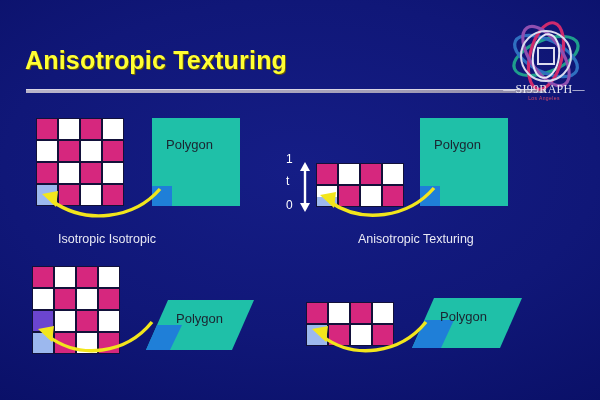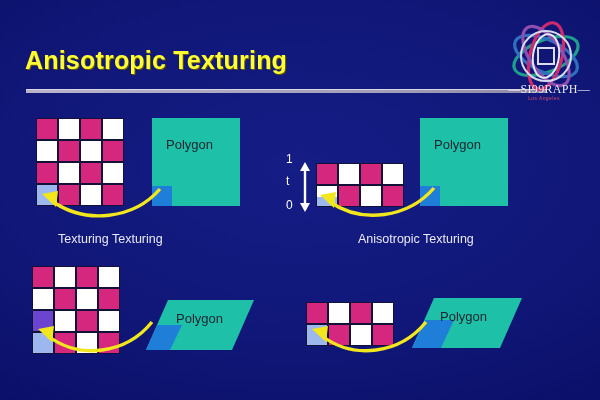--- a/index.html
+++ b/index.html
@@ -24,21 +24,21 @@
   }
   #divider{
     position:absolute;left:26px;top:89px;width:520px;height:3px;
     background:linear-gradient(to right,#b9b4c9 0%,#a49fb8 70%,#8d88a6 100%);
     border-top:1px solid #d9d5e4;
   }
 
   
   #sig{position:absolute;right:8px;top:12px;width:92px;height:92px;}
   #sigtext{
-    position:absolute;right:10px;top:82px;width:92px;text-align:right;
+    position:absolute;right:10px;top:82px;width:92px;text-align:center;
     color:#e8e8f2;font-family:"Liberation Serif", serif;font-size:12px;
     letter-spacing:.3px;white-space:nowrap;
   }
   #sigsub{
     position:absolute;right:10px;top:95px;width:92px;text-align:center;
     color:#d4486a;font-size:5px;letter-spacing:.4px;white-space:nowrap;
   }
 
   
   .tex{position:absolute;}
@@ -112,21 +112,21 @@
 
   <div class="poly-sq" style="left:152px;top:118px;width:88px;height:88px;"></div>
   <div class="blue-sq" style="left:152px;top:186px;width:20px;height:20px;"></div>
   <div class="poly-label" style="left:166px;top:137px;">Polygon</div>
 
   <svg style="position:absolute;left:34px;top:185px;" width="130" height="40">
     <path d="M126,4 C100,34 52,40 18,16" fill="none" stroke="#f2e61c" stroke-width="3.4"></path>
     <path d="M22,22 L8,9 L24,6 Z" fill="#f2e61c"></path>
   </svg>
 
-  <div class="caption" style="left:58px;top:232px;">Texturing Texturing</div>
+  <div class="caption" style="left:58px;top:232px;">Isotropic Isotropic</div>
 
   <div class="axis-num" style="left:286px;top:152px;">1</div>
   <div class="axis-t" style="left:286px;top:174px;">t</div>
   <div class="axis-num" style="left:286px;top:198px;">0</div>
   <svg style="position:absolute;left:298px;top:162px;" width="14" height="50">
     <line x1="7" y1="6" x2="7" y2="44" stroke="#ffffff" stroke-width="2.4"></line>
     <path d="M7,0 L12,9 L2,9 Z" fill="#ffffff"></path>
     <path d="M7,50 L12,41 L2,41 Z" fill="#ffffff"></path>
   </svg>
 

